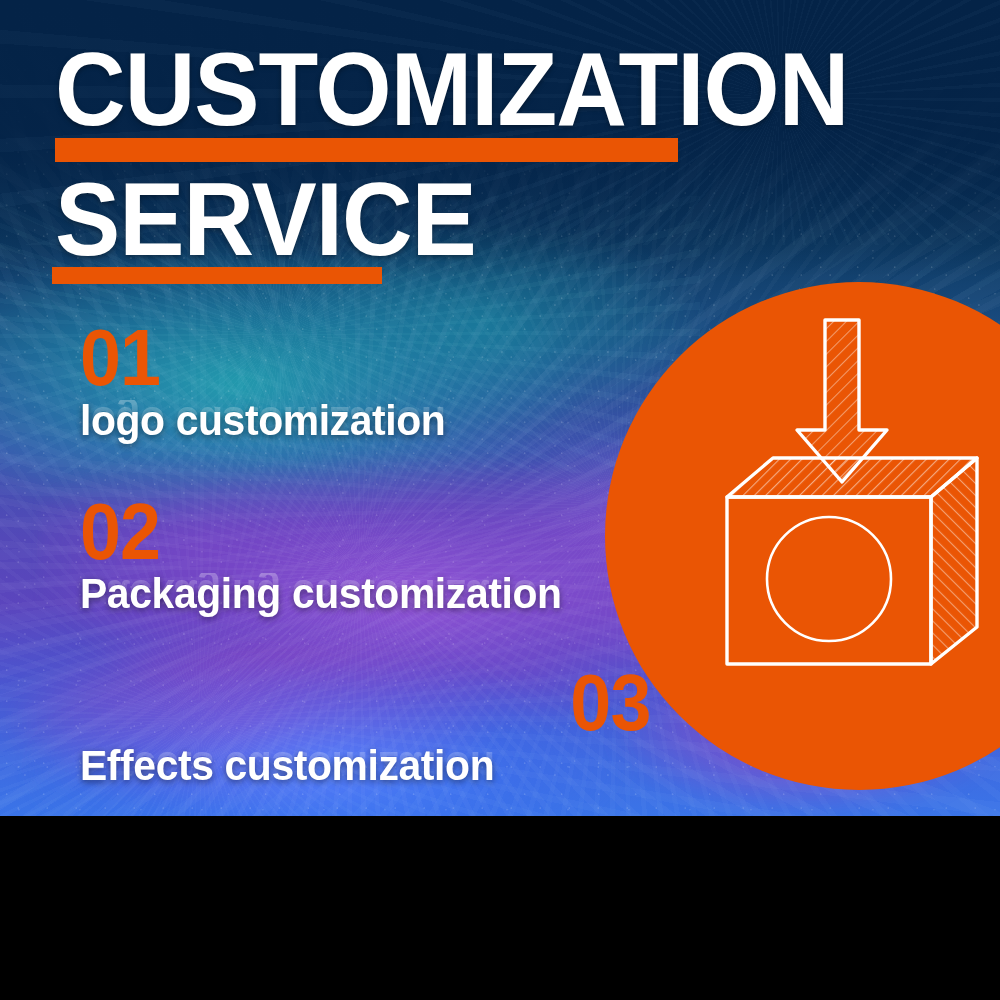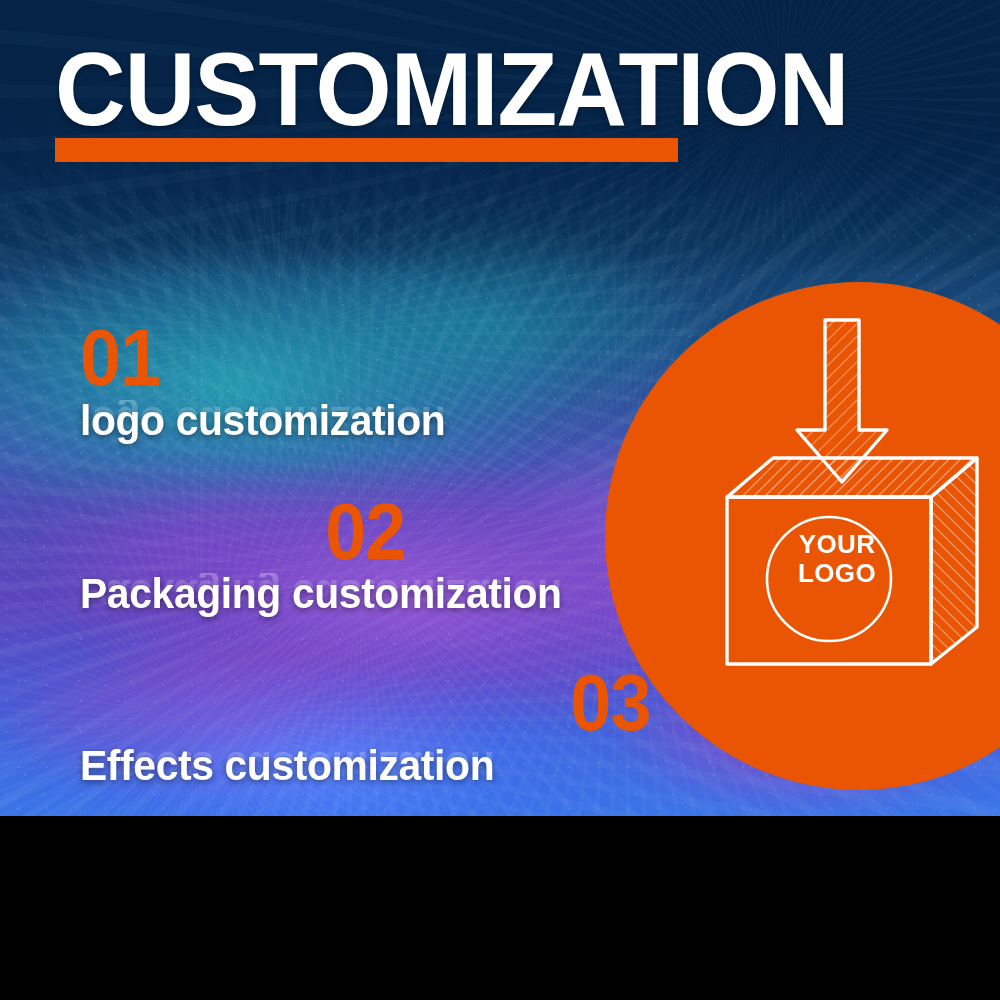--- a/index.html
+++ b/index.html
@@ -105,21 +105,21 @@
   }
   .rule{ background:#ea5504; }
   .rule-1{ width:623px; height:24px; margin-top:5px; }
   .rule-2{ width:330px; height:17px; margin-top:3px; margin-left:-3px; }
   .title-2-wrap{ margin-top:14px; }
 
   
   .list{ position:absolute; left:80px; top:325px; width:620px; }
   .item{ position:relative; }
   .item-1{ margin-top:0; }
-  .item-2{ margin-top:42px;text-align:center; }
+  .item-2{ margin-top:42px; }
   .item-3{ margin-top:40px;text-align:right; }
   .num{
     font-family:"Liberation Sans Narrow","Liberation Sans", sans-serif;
     font-weight:700;
     font-size:80px;
     line-height:0.82;
     color:#ea5504;
     letter-spacing:-1px;
     transform:scaleX(.92);
     transform-origin:left center;
@@ -205,20 +205,24 @@
   <div class="bg-bluebloom"></div>
   <div class="bg-fiber"></div>
   <div class="bg-fiber2"></div>
   <div class="bg-speckle"></div>
   <div class="bg-topdark"></div>
   <div class="bg-topnoise"></div>
 
   <div class="heading">
     <div class="title-line">CUSTOMIZATION</div>
     <div class="rule rule-1"></div>
+    <div class="title-2-wrap">
+      <div class="title-line">SERVICE</div>
+      <div class="rule rule-2"></div>
+    </div>
   </div>
 
   <div class="list">
 
     <div class="item item-1">
       <span class="num">01</span>
       <div class="label-wrap">
         <span class="label">logo customization</span>
         <span class="label-reflect">logo customization</span>
       </div>
@@ -268,16 +272,14 @@
 
         <polygon points="326,215 372,176 372,345 326,382" fill="url(#hatch3)" stroke="#ffffff" stroke-width="3.4" stroke-linejoin="round"></polygon>
 
         <polygon points="122,215 326,215 326,382 122,382" fill="none" stroke="#ffffff" stroke-width="3.4" stroke-linejoin="round"></polygon>
       </g>
 
       <circle cx="224" cy="297" r="62" fill="none" stroke="#ffffff" stroke-width="2.6"></circle>
     </svg>
   </div>
 
-  <div class="logo-text">YOUR
-LOGO</div>
 
 </div>
 
 </body></html>

